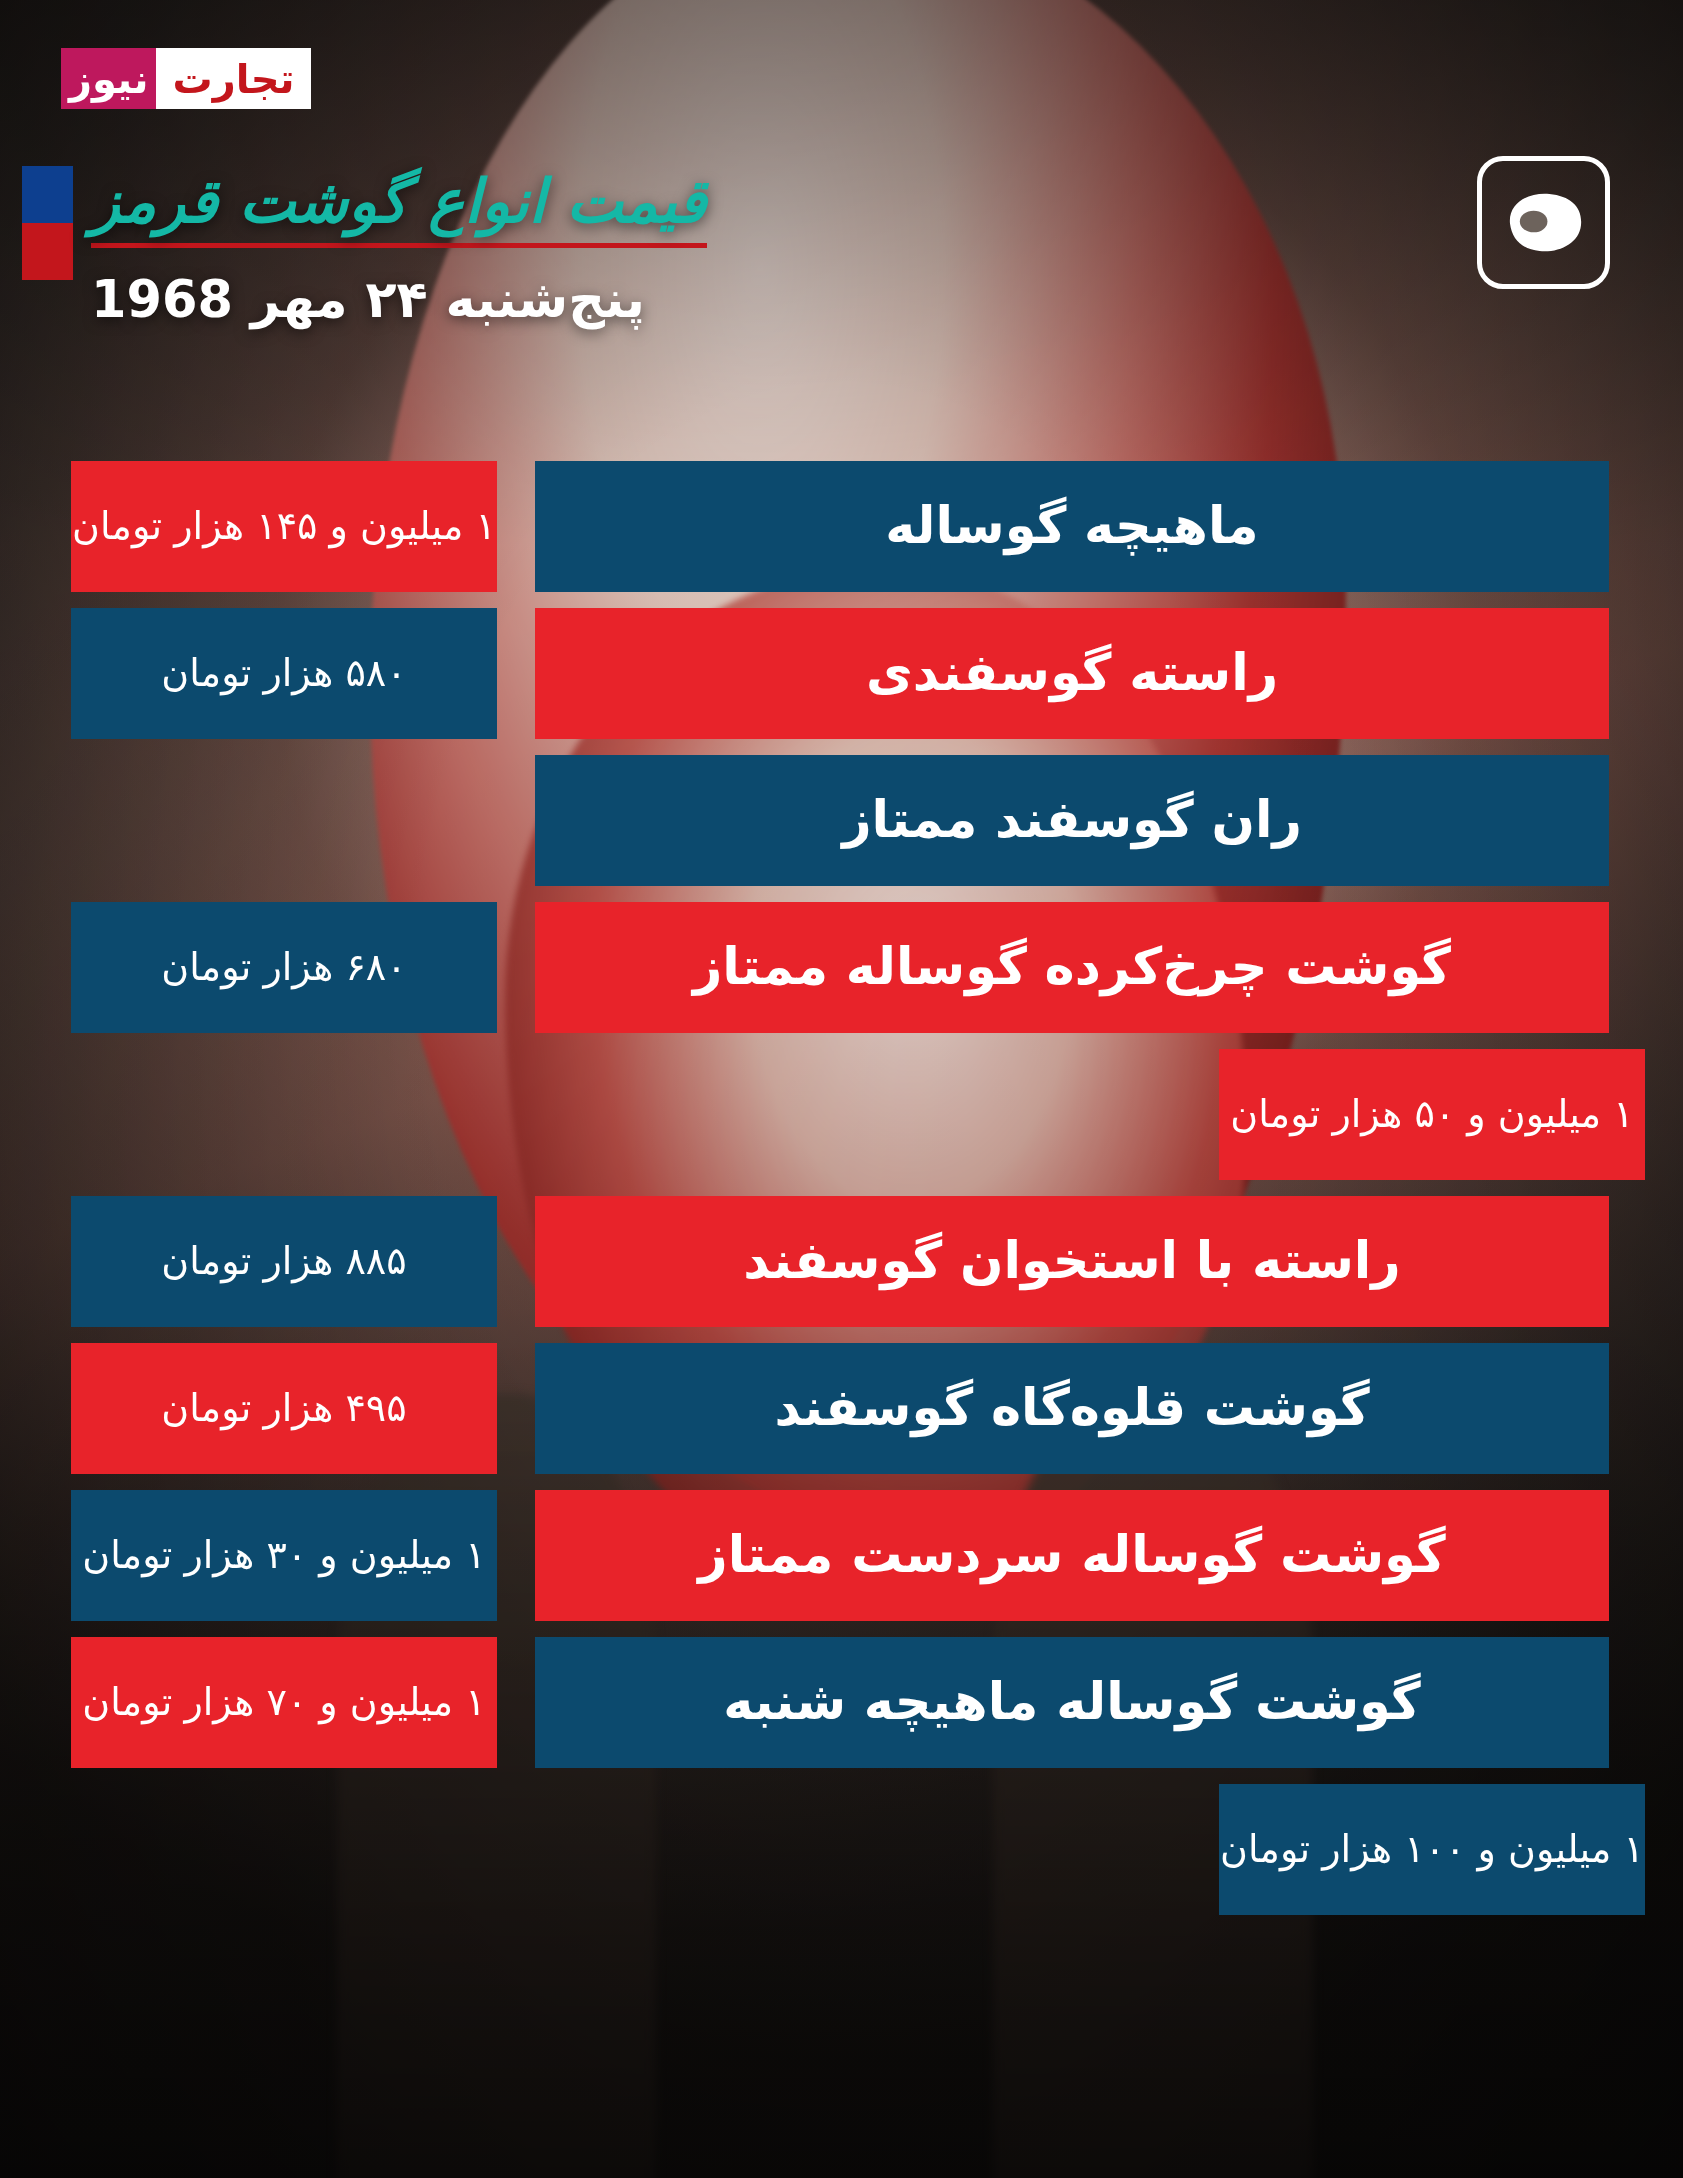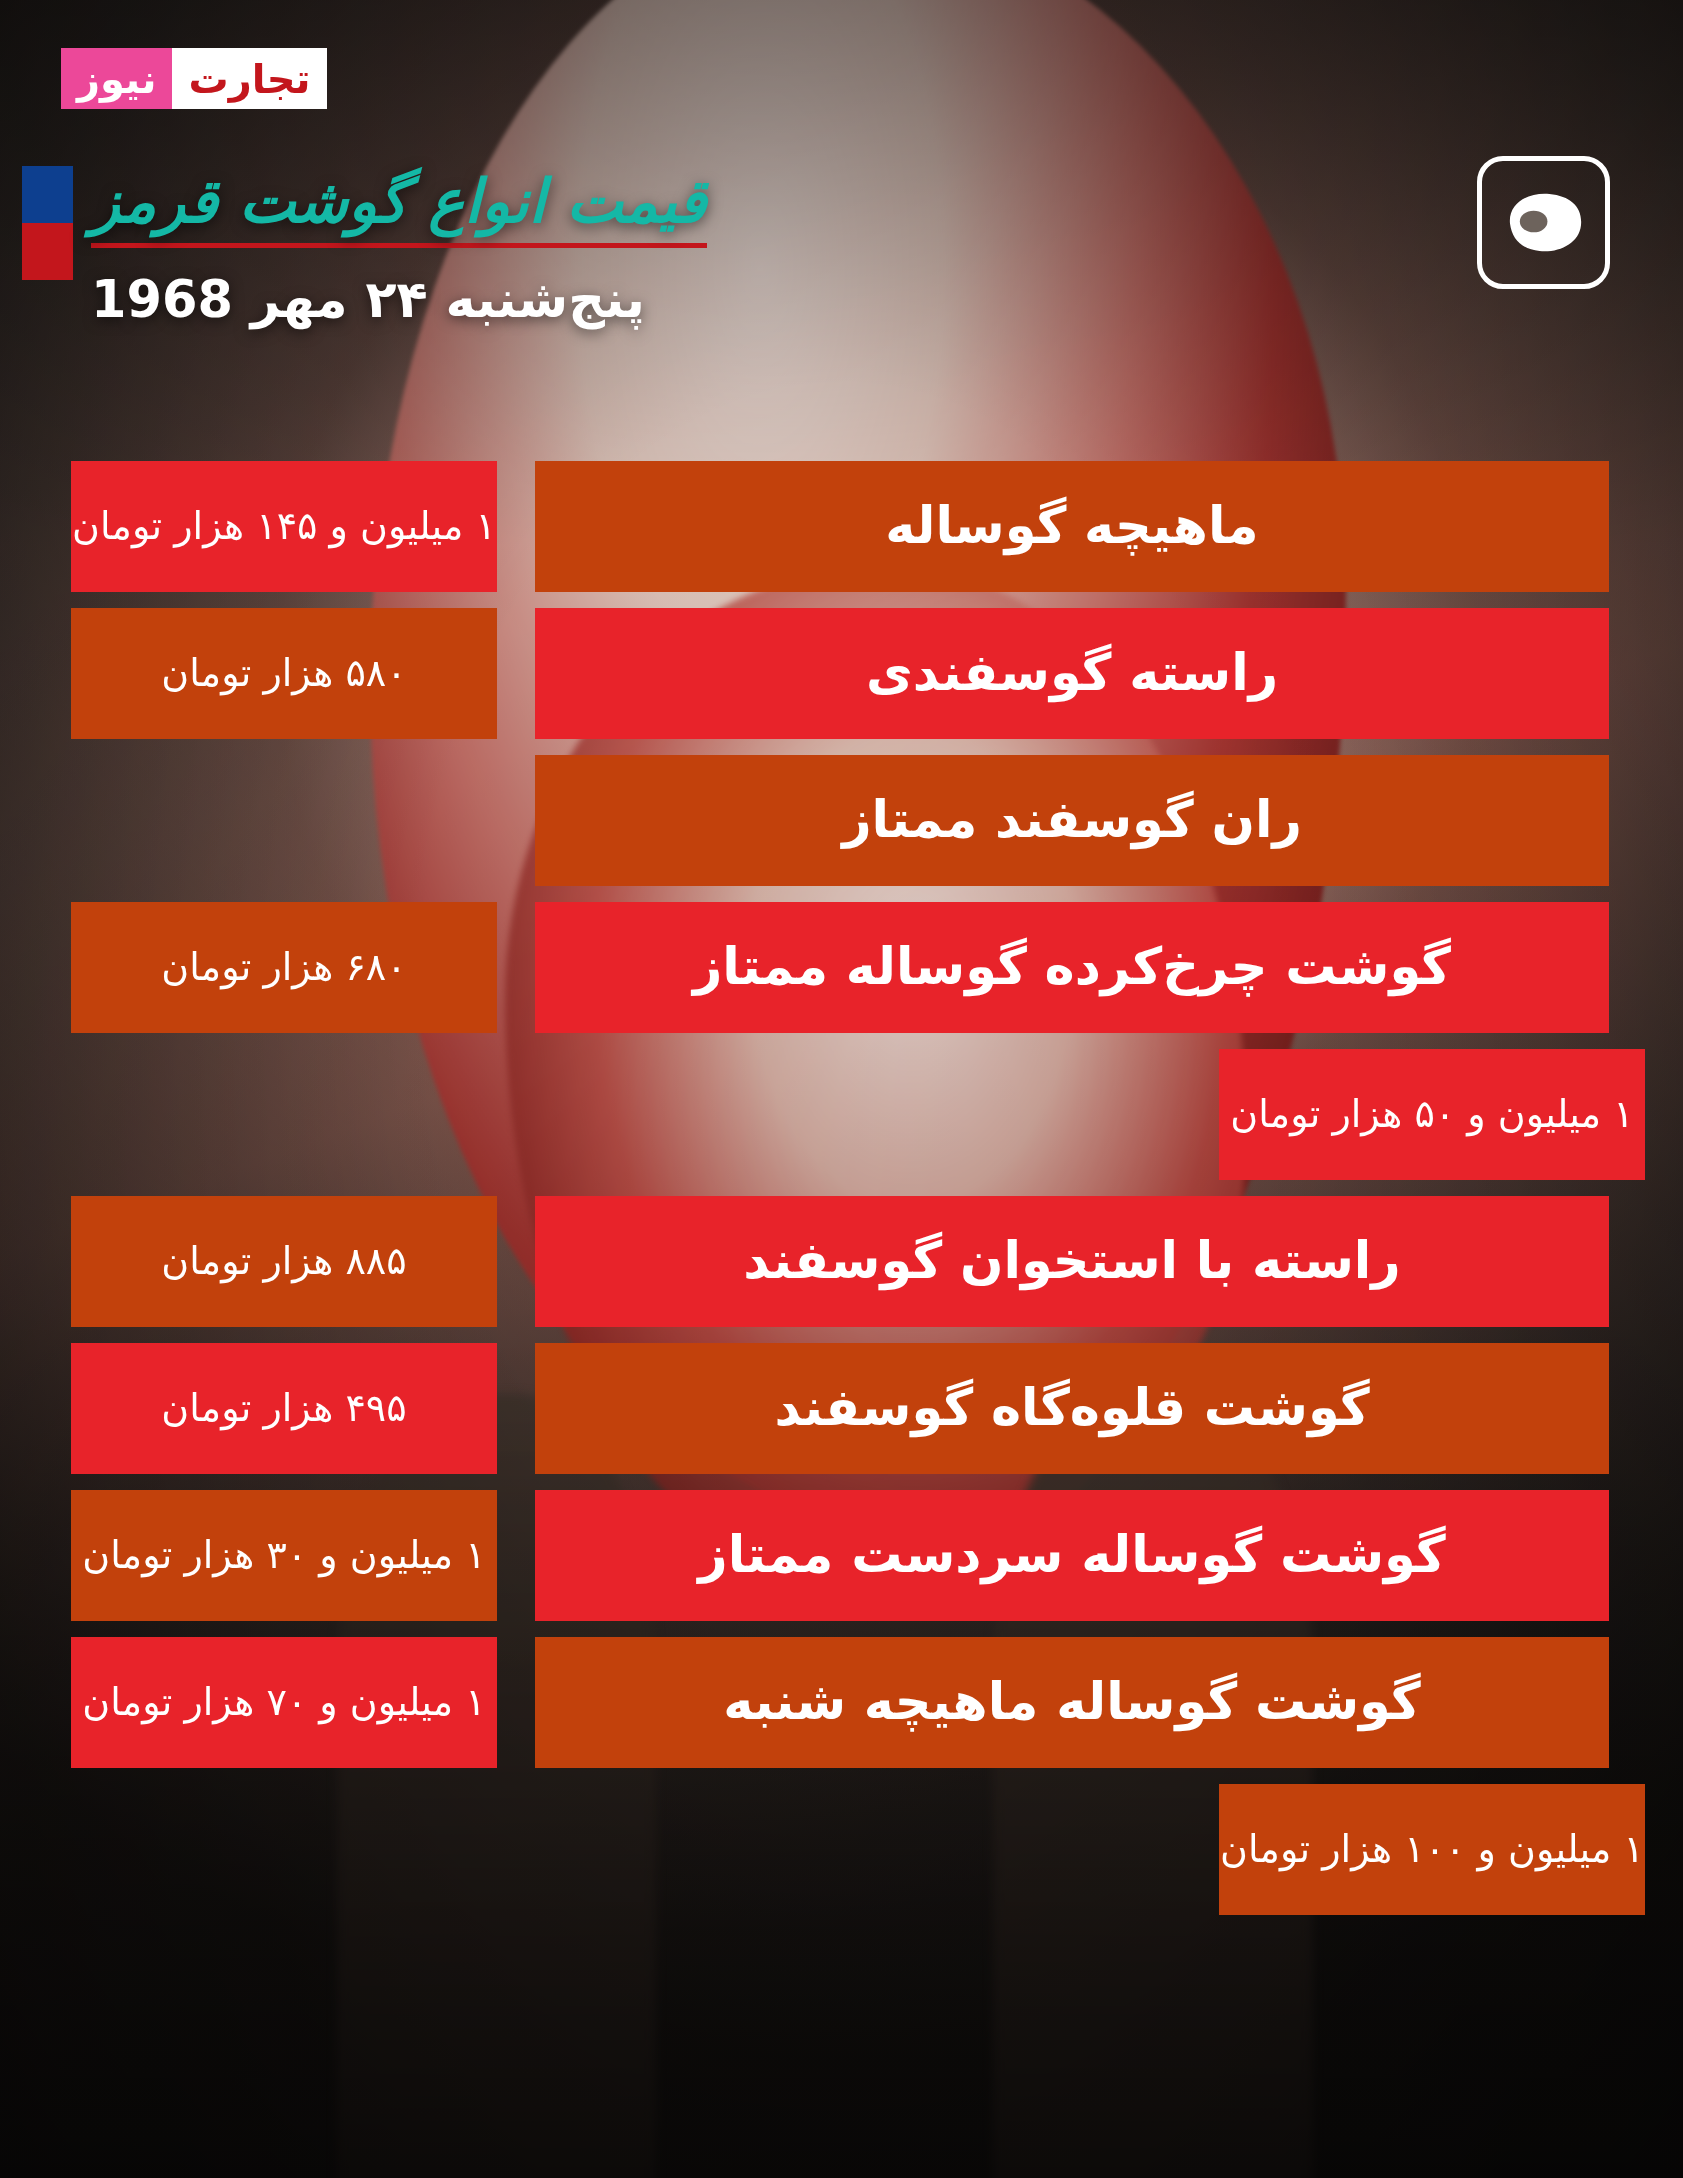--- a/index.html
+++ b/index.html
@@ -91,25 +91,25 @@
     box-sizing: border-box;
   }
   .brand-box .txt {
     font-size: 40px;
     font-weight: 700;
     color: #c3161c;
     letter-spacing: -1px;
     line-height: 1;
   }
   .brand-box2 {
-    background: #ec4899;
+    background: #be185d;
     height: 61px;
     display: flex;
     align-items: center;
-    padding: 0 16px;
+    padding: 0 8px;
     box-sizing: border-box;
   }
   .brand-box2 .txt {
     font-size: 40px;
     font-weight: 700;
     color: #ffffff;
     letter-spacing: -1px;
     line-height: 1;
   }
 
@@ -211,21 +211,21 @@
     padding: 0 22px;
   }
   .row-price .label {
     font-size: 38px;
     font-weight: 400;
     color: #ffffff;
     line-height: 1.1;
     text-align: center;
     white-space: nowrap;
   }
-  .blue { background: #c2410c; }
+  .blue { background: #0c4a6e; }
   .red  { background: #e8232a; }
 
   
   .row-name.sk { clip-path: polygon(0 0, 100% 0, 100% 100%, 0% 100%); }
 </style>
 </head>
 <body>
 
 <div class="page">
 

